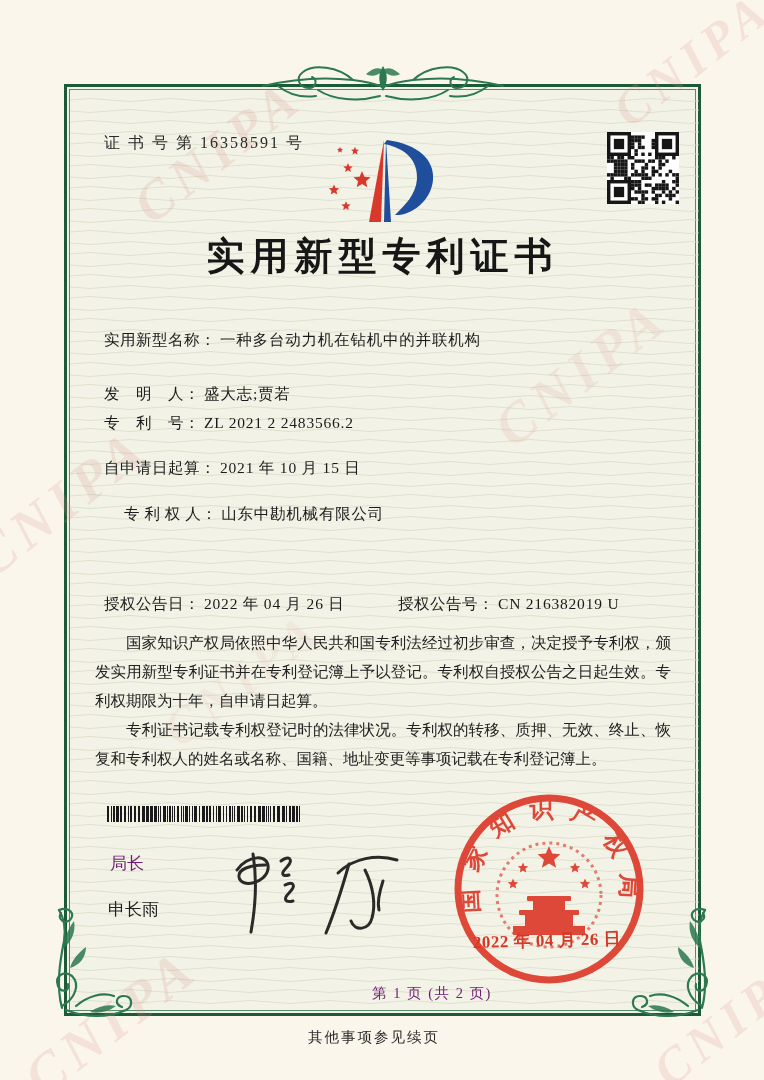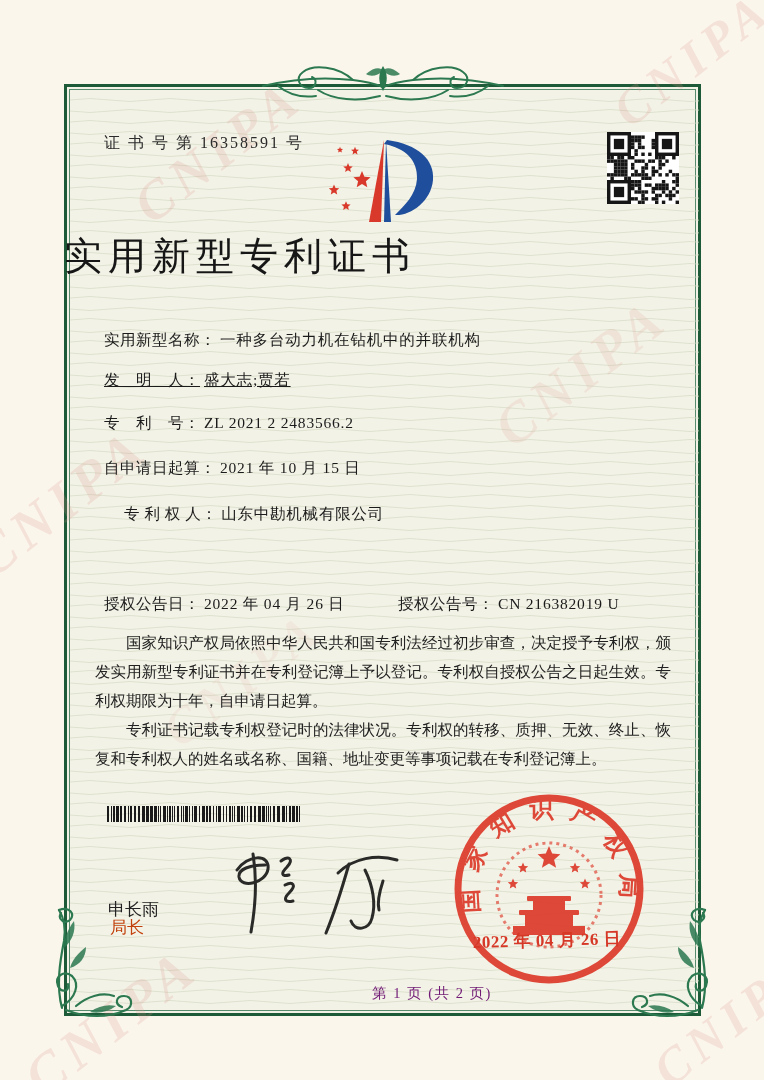--- a/index.html
+++ b/index.html
@@ -12,32 +12,32 @@
   .waves{position:absolute;left:0;top:0;z-index:0;}
   
   .wm{position:absolute;z-index:3;font-style:italic;font-weight:700;font-size:50px;
       letter-spacing:7px;color:#d9958a;opacity:.20;transform:rotate(-38deg);
       pointer-events:none;white-space:nowrap;}
   
   .content{position:absolute;inset:0;z-index:5;}
   .cert-no{position:absolute;left:104px;top:133px;font-size:16px;letter-spacing:2px;color:#2b2b2b;}
   .logo{position:absolute;left:322px;top:126px;}
   .qr{position:absolute;left:607px;top:132px;}
-  .title{position:absolute;left:64px;top:231px;width:637px;text-align:left;
-         font-size:38px;font-weight:400;letter-spacing:6px;color:#161616;}
+  .title{position:absolute;left:64px;top:231px;width:637px;text-align:center;
+         font-size:38px;font-weight:700;letter-spacing:6px;color:#161616;}
   .field-row{position:absolute;left:104px;font-size:15.5px;white-space:nowrap;}
   .flabel{letter-spacing:.5px;}
   .fvalue{letter-spacing:.8px;margin-left:4px;}
   .fpair2{position:absolute;left:294px;top:0;font-family:Liberation Serif, serif;}
   .body-text{position:absolute;left:95px;top:628px;width:576px;font-size:15.5px;
              line-height:29px;text-align:justify;color:#222;}
   .body-text p{margin:0;text-indent:2em;}
   .barcode{position:absolute;left:107px;top:806px;}
-  .sig-title{position:absolute;left:110px;top:916px;font-size:17px;
-             font-family:"Liberation Sans","DejaVu Sans",sans-serif;font-weight:500;color:#c2410c;}
+  .sig-title{position:absolute;left:110px;top:852px;font-size:17px;
+             font-family:"Liberation Sans","DejaVu Sans",sans-serif;font-weight:500;color:#701a75;}
   .sig-name{position:absolute;left:108px;top:898px;font-size:17px;
             font-family:"Liberation Sans","DejaVu Sans",sans-serif;font-weight:500;color:#222;text-align:center;}
   .sig-hand{position:absolute;left:225px;top:848px;}
   .seal-layer{position:absolute;inset:0;z-index:6;pointer-events:none;}
   .seal-date{position:absolute;left:472px;top:929px;width:150px;text-align:center;z-index:7;
              font-size:17px;font-weight:600;color:#d63827;letter-spacing:.5px;
              transform:rotate(-1.5deg);white-space:nowrap;}
   .page-num{position:absolute;left:64px;top:984px;width:736px;text-align:center;
             font-size:14.5px;letter-spacing:1.5px;color:#701a75;}
   .continuation{position:absolute;left:54px;top:1028px;width:640px;text-align:center;
@@ -363,21 +363,21 @@
           <rect fill="#fff" x="3.43" y="51.43" width="17.14" height="17.14"></rect>
           <rect x="6.86" y="54.86" width="10.29" height="10.29"></rect>
         </g>
     </svg>
 
     <div class="title">实用新型专利证书</div>
 
     <div class="field-row" style="top:322px;margin-top:8px;">
       <span class="flabel">实用新型名称：</span><span class="fvalue">一种多台动力机在钻机中的并联机构</span>
     </div>
-    <div class="field-row" style="top:370px;text-decoration:underline;">
+    <div class="field-row" style="top:384px;">
       <span class="flabel">发　明　人：</span><span class="fvalue">盛大志;贾若</span>
     </div>
     <div class="field-row" style="top:413px;">
       <span class="flabel">专　利　号：</span><span class="fvalue">ZL 2021 2 2483566.2</span>
     </div>
     <div class="field-row" style="top:458px;">
       <span class="flabel">自申请日起算：</span><span class="fvalue">2021 年 10 月 15 日</span>
     </div>
     <div class="field-row" style="top:504px;margin-left:20px;">
       <span class="flabel">专 利 权 人：</span><span class="fvalue">山东中勘机械有限公司</span>
@@ -467,20 +467,21 @@
         <path d="M56,13 C64,7 69,11 62,19 C56,25 56,29 64,27"></path>
         <path d="M60,37 C68,33 72,37 64,45 C58,51 60,55 68,53"></path>
         <path d="M113,25 C128,10 152,6 172,12"></path>
         <path d="M124,16 C116,44 108,68 101,85"></path>
         <path d="M140,22 C148,38 151,56 147,70 C144,82 130,84 126,73"></path>
         <path d="M158,33 C154,45 152,54 154,62"></path>
       </g>
     </svg>
 
     <div class="page-num">第 1 页 (共 2 页)</div>
+    <div class="continuation">其他事项参见续页</div>
   </div>
 
   <svg class="seal-layer" width="764" height="1080">
     <g opacity=".92">
       <circle cx="549" cy="889" r="91" fill="none" stroke="#dd3a2a" stroke-width="7"></circle>
       <path id="sealArc" d="M483.8,919.4 A72,72 0 1 1 614.2,919.4" fill="none"></path>
       <text font-size="24" font-weight="700" fill="#dd3a2a" letter-spacing="15" font-family="Liberation Serif, DejaVu Serif, serif">
         <textPath href="#sealArc" startOffset="50%" text-anchor="middle">国家知识产权局</textPath>
       </text>
       <g fill="#dd3a2a">

